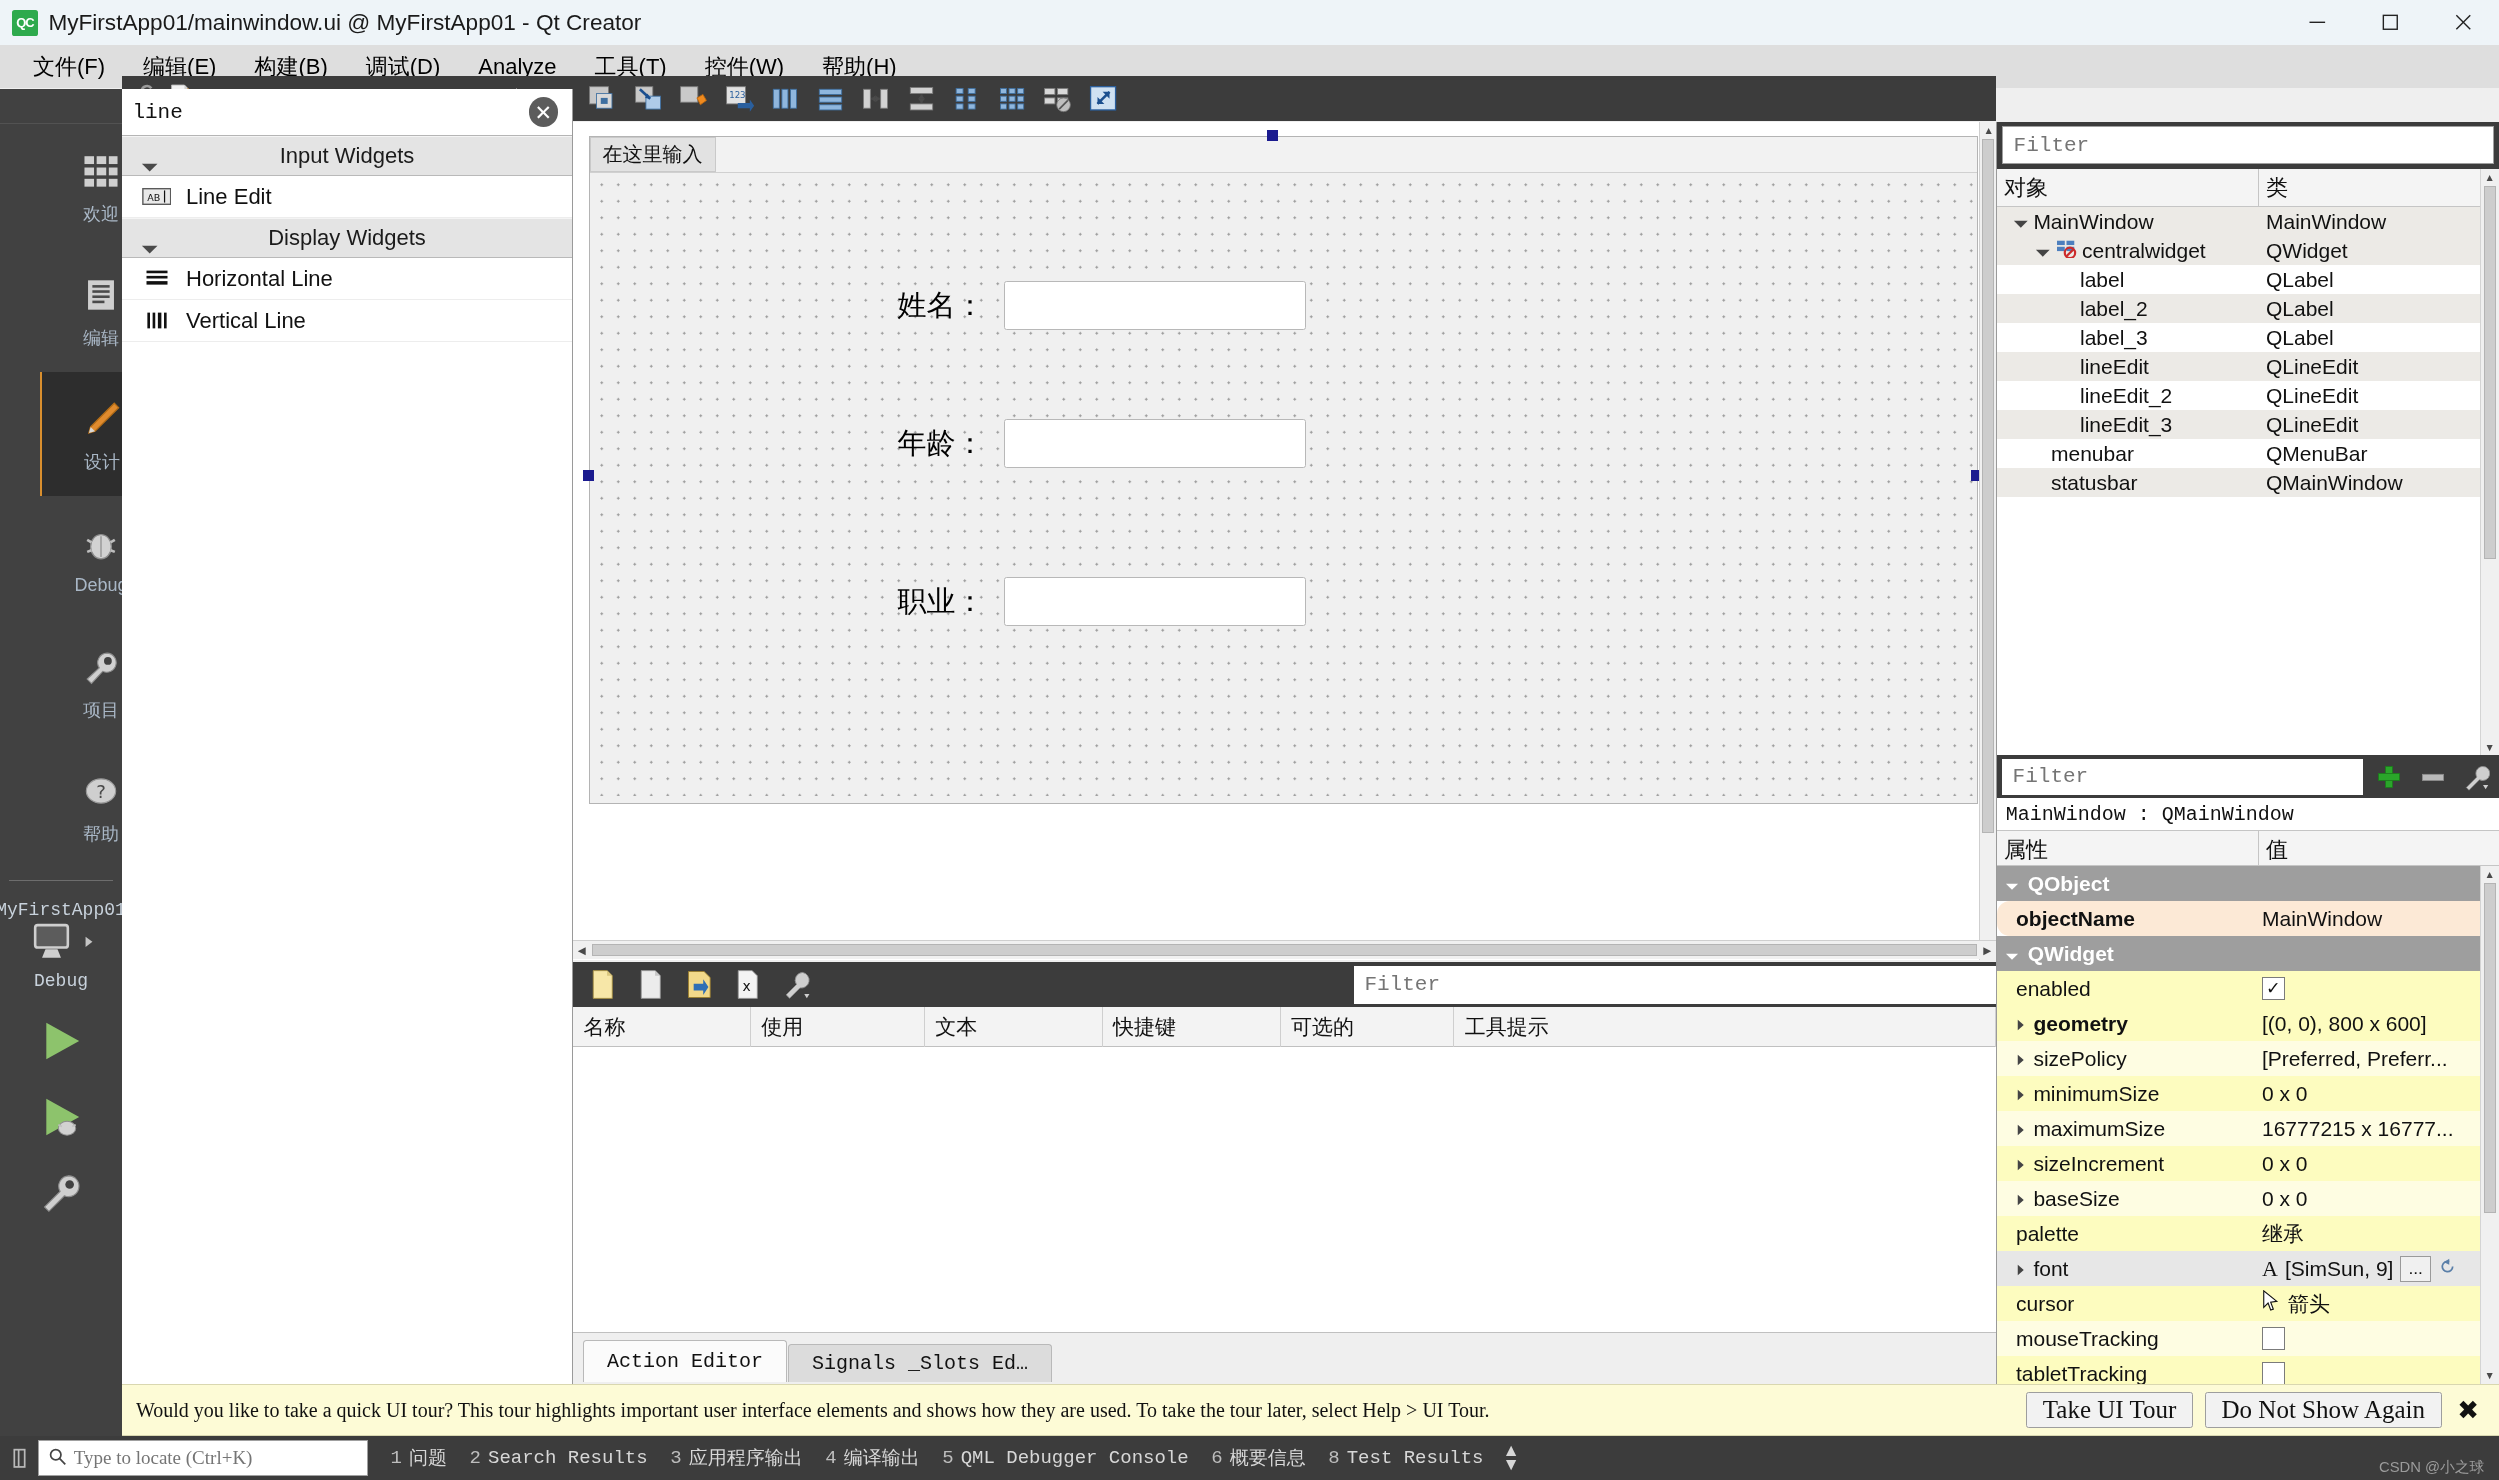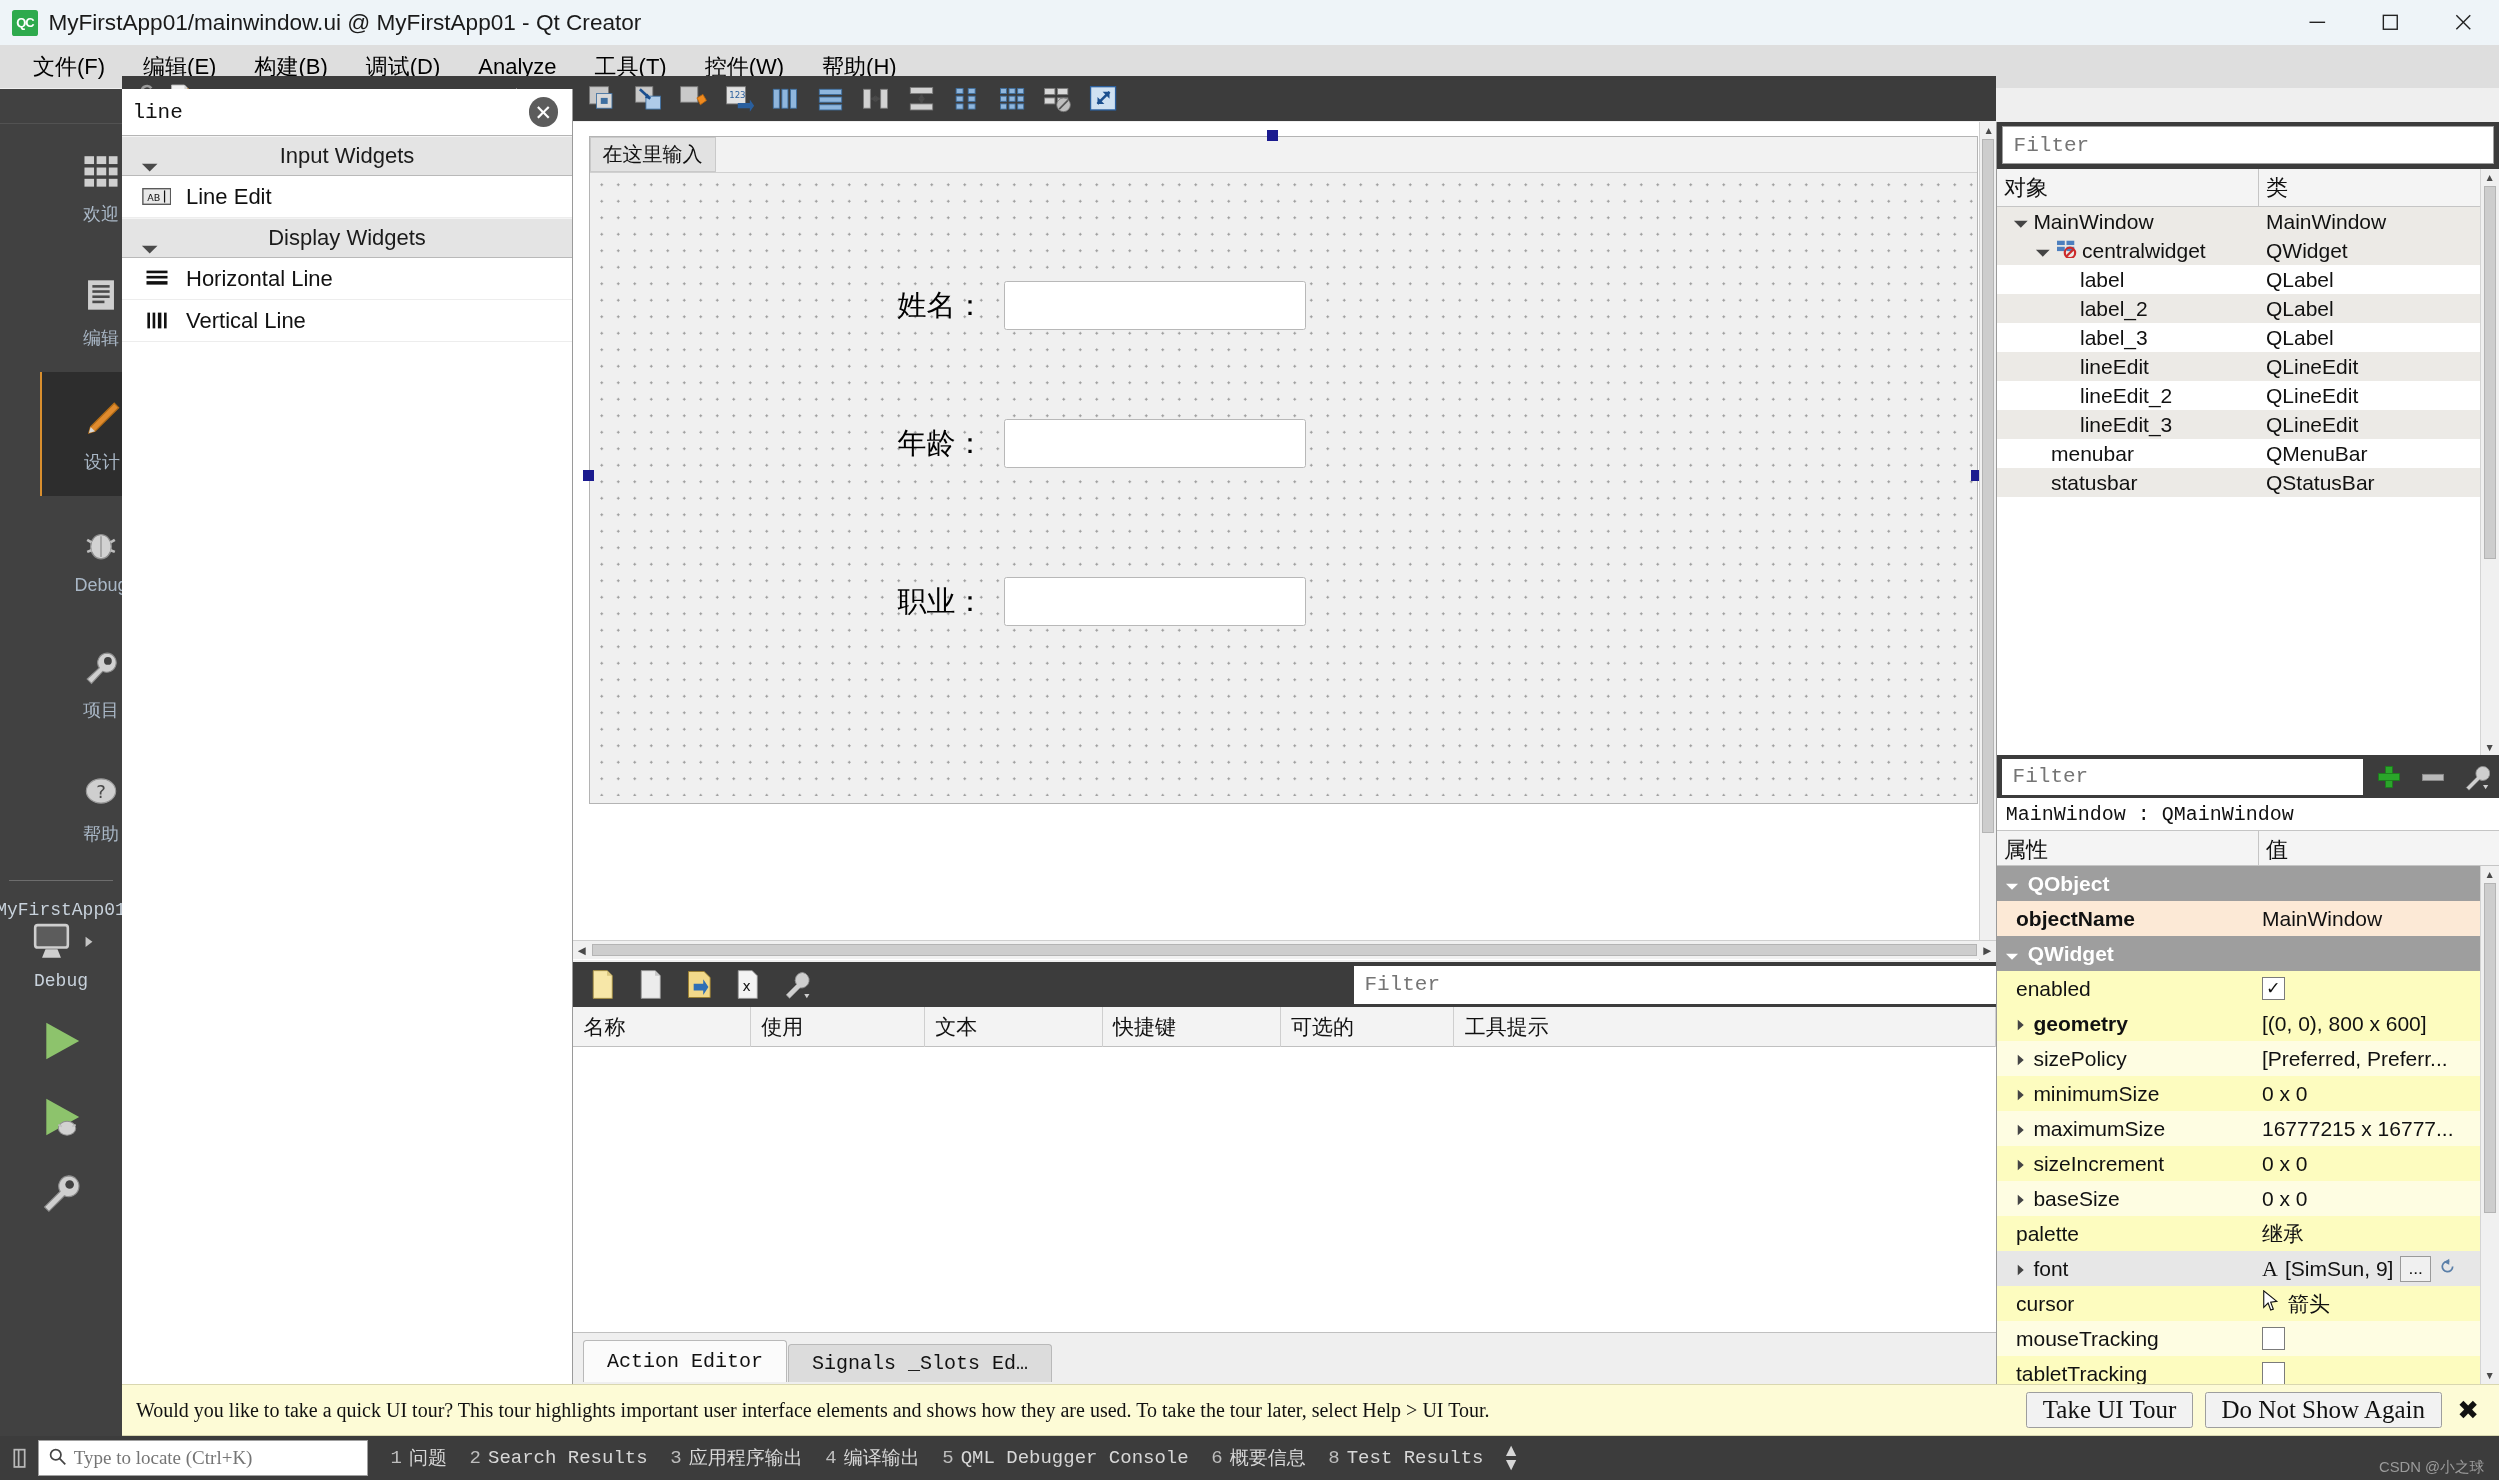--- a/index.html
+++ b/index.html
@@ -236,21 +236,21 @@
     height: 33px; border-bottom: 0.9px solid #c5c5c5; background: #fff;
     display: flex; align-items: center; padding-left: 8.7px;
     font-size: 20px; font-family: "Liberation Mono", monospace; color: #111;
   }
   #pe-header { height: 35px; background: #f4f4f4; border-bottom: 0.9px solid #c5c5c5; display: flex; }
   .prop-row { height: 35px; display: flex; align-items: center; font-size: 21px; color: #111; position: relative; }
   .prop-row .pname { padding-left: 19px; display: flex; align-items: center; gap: 8.7px; }
   .prop-row .pval { position: absolute; left: 265px; display: flex; align-items: center; gap: 8.7px; }
   .prop-row.group { background: #9e9e9e; color: #fff; font-weight: bold; }
   .prop-row.group .pname { padding-left: 8px; justify-content: space-between; }
-  .prop-row.cream { background: #fce9d6; font-weight: bold; }
+  .prop-row.cream { background: #fce9d6; font-weight: bold; border-radius: 13px; }
   .prop-row.yellow { background: #fdfcbf; }
   .prop-row.yellow2 { background: #fefde2; }
   .prop-row.gray { background: #e7e7e7; }
   .cbox { width: 22.6px; height: 22.6px; border: 0.9px solid #7b7b7b; background: #fff;
           display: flex; align-items: center; justify-content: center; font-size: 17.4px; }
   #pe-vscroll {
     position: absolute; right: 0; top: 111px; width: 19px; height: 518px;
     background: #f0f0f0; border-left: 0.9px solid #d4d4d4;
   }
 
@@ -819,21 +819,21 @@
     <div class="tree-row" style="position:relative;">
       <span class="obj" style="padding-left:54px;">
           <span>menubar</span>
         </span>
       <span class="cls">QMenuBar</span>
     </div>
     <div class="tree-row alt" style="position:relative;">
       <span class="obj" style="padding-left:54px;">
           <span>statusbar</span>
         </span>
-      <span class="cls">QStatusBar</span>
+      <span class="cls">QMainWindow</span>
     </div>
   </div>
   <div id="oi-vscroll">
     <div class="sb-arrow">▲</div>
     <div class="sb-thumb-v" style="height:373px;"></div>
     <div class="sb-arrow" style="position:absolute;bottom:0;">▼</div>
   </div>
 </div>
 
 <div id="prop-dock">

